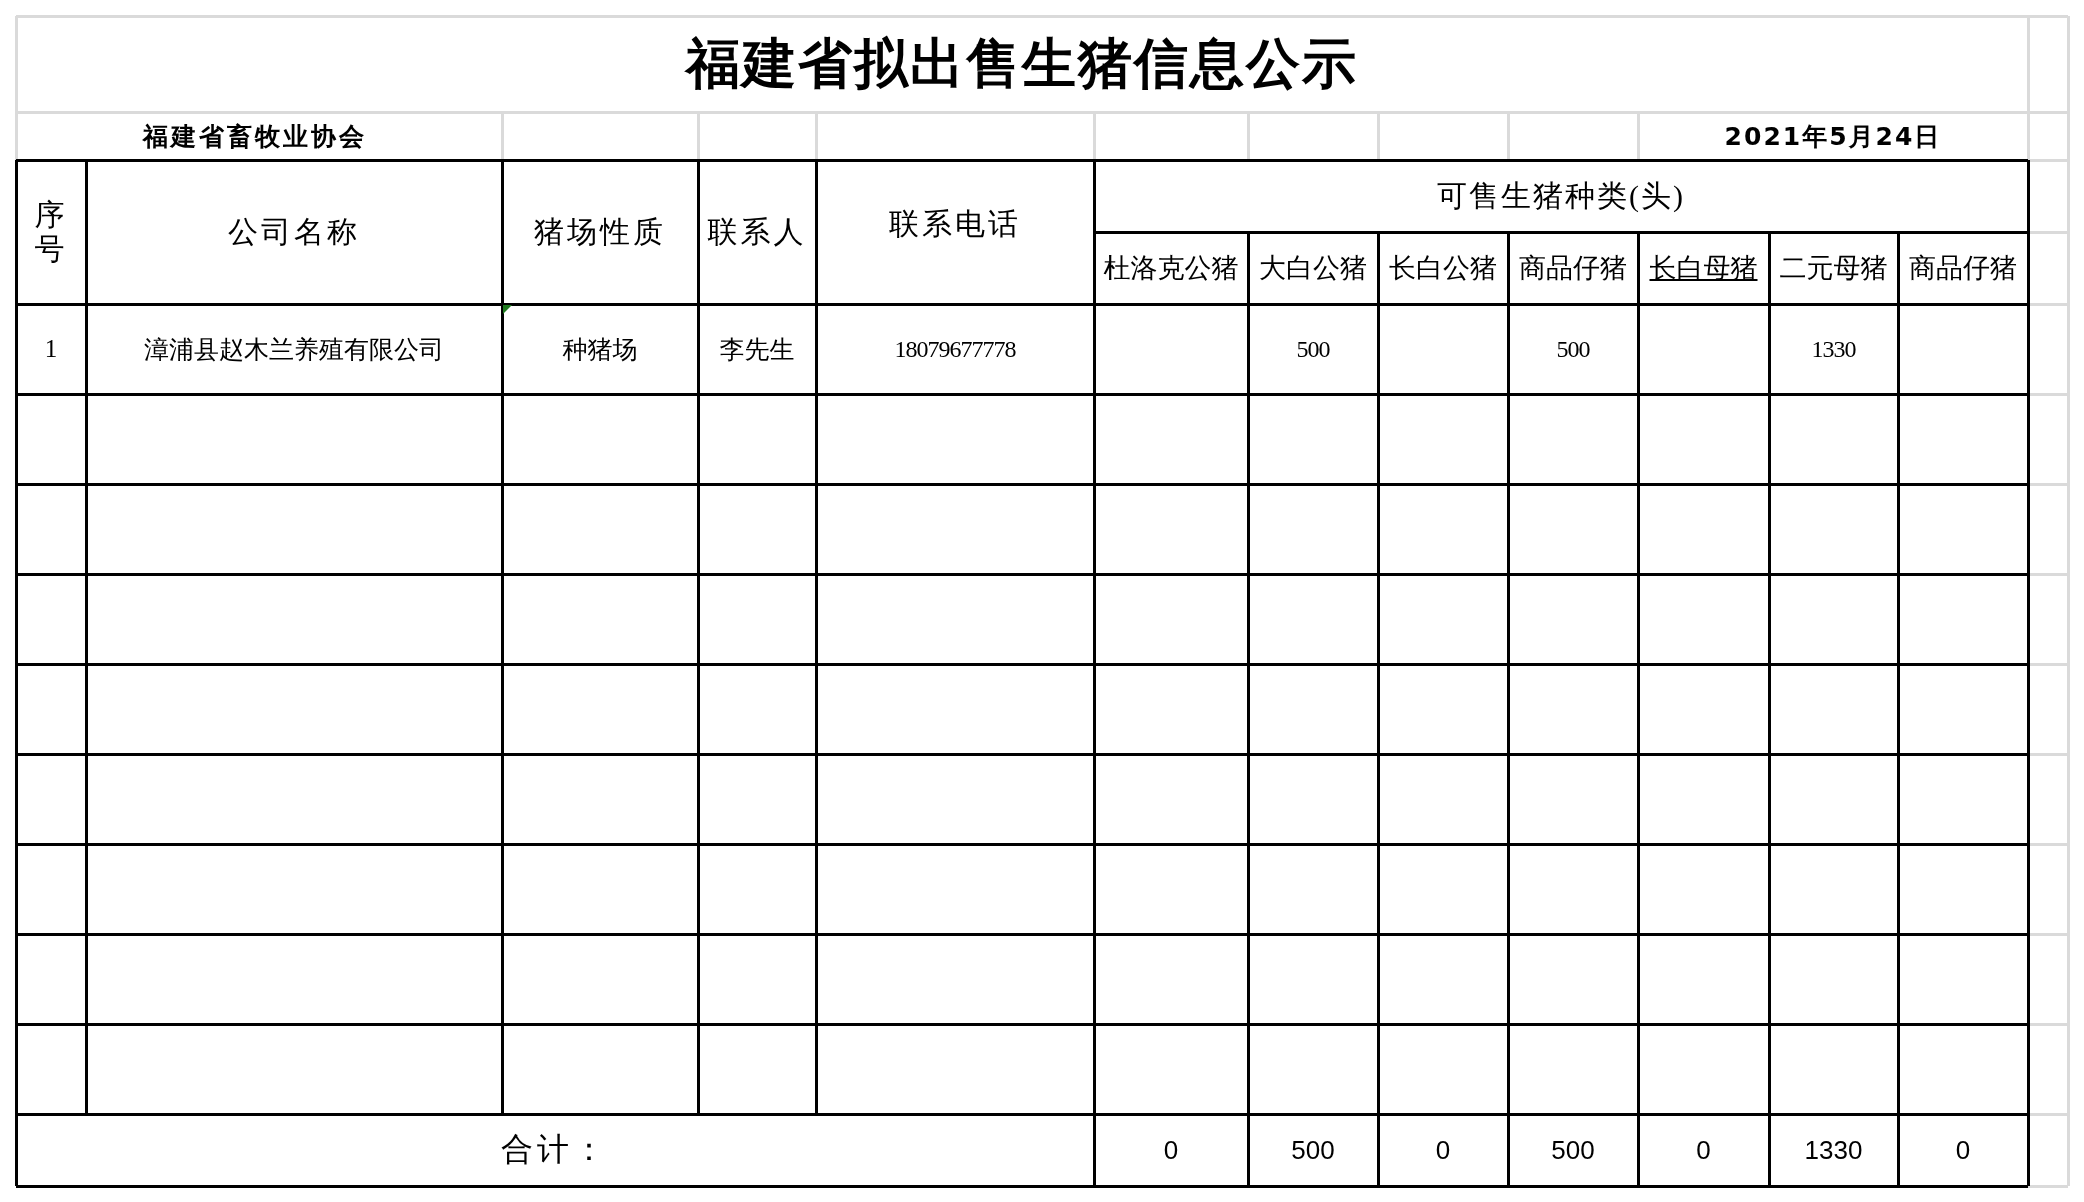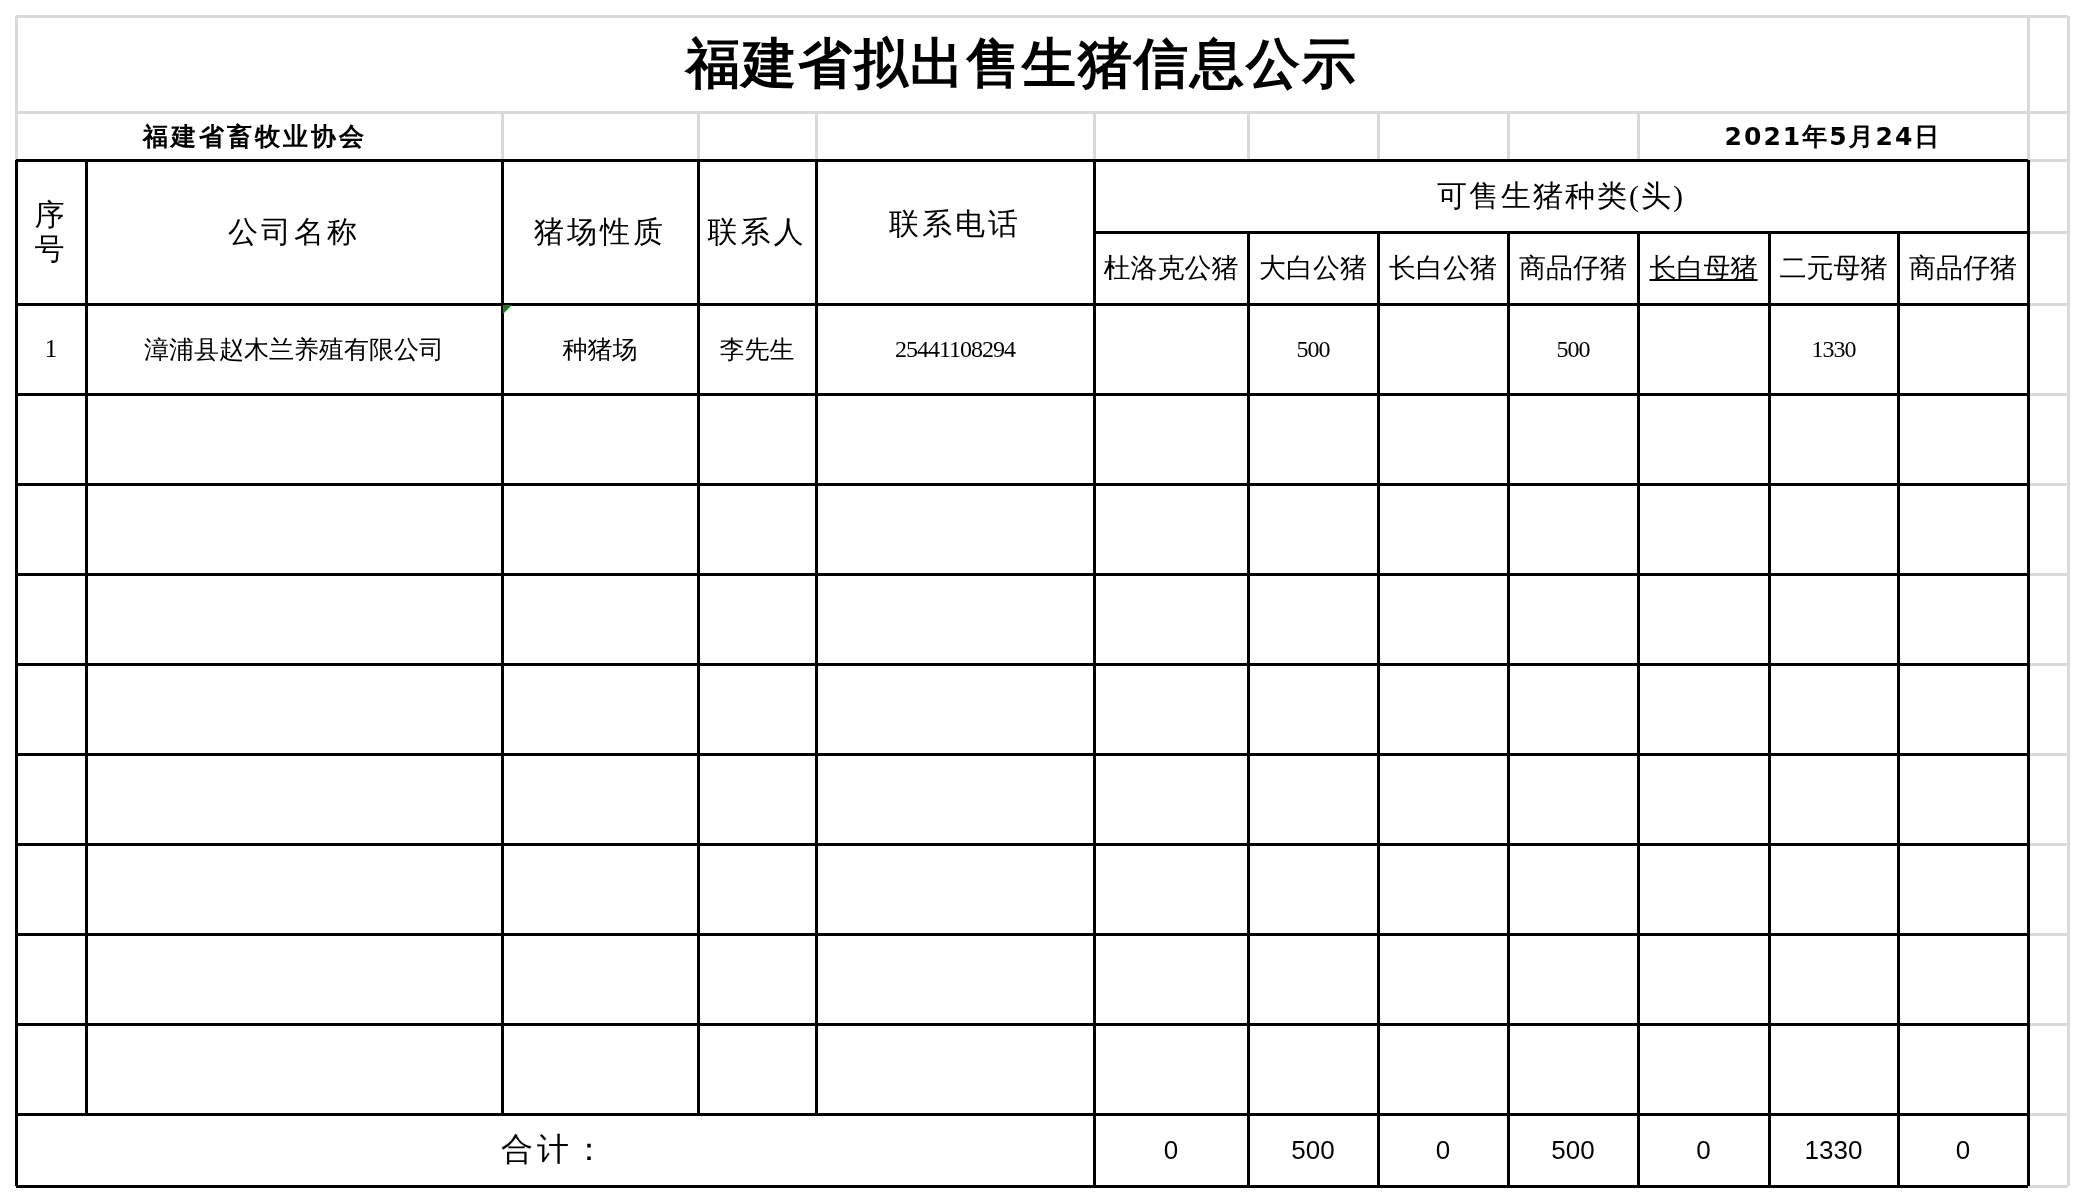--- a/index.html
+++ b/index.html
@@ -92,21 +92,21 @@
     <div class="cell hdr2" style="left: 1248px; top: 232px; width: 130px; height: 72px;">大白公猪</div>
     <div class="cell hdr2" style="left: 1378px; top: 232px; width: 130px; height: 72px;">长白公猪</div>
     <div class="cell hdr2" style="left: 1508px; top: 232px; width: 130px; height: 72px;">商品仔猪</div>
     <div class="cell hdr2" style="left: 1638px; top: 232px; width: 131px; height: 72px; text-decoration: underline;">长白母猪</div>
     <div class="cell hdr2" style="left: 1769px; top: 232px; width: 129px; height: 72px;">二元母猪</div>
     <div class="cell hdr2" style="left: 1898px; top: 232px; width: 130px; height: 72px;">商品仔猪</div>
     <div class="cell dat" style="left: 16px; top: 304px; width: 70px; height: 90px;">1</div>
     <div class="cell dat" style="left: 86px; top: 304px; width: 416px; height: 90px;">漳浦县赵木兰养殖有限公司</div>
     <div class="cell dat" style="left: 502px; top: 304px; width: 196px; height: 90px;">种猪场</div>
     <div class="cell dat" style="left: 698px; top: 304px; width: 118px; height: 90px;">李先生</div>
-    <div class="cell num" style="left: 816px; top: 304px; width: 278px; height: 90px;">25441108294</div>
+    <div class="cell num" style="left: 816px; top: 304px; width: 278px; height: 90px;">18079677778</div>
     <div class="cell num" style="left: 1094px; top: 304px; width: 154px; height: 90px;"></div>
     <div class="cell num" style="left: 1248px; top: 304px; width: 130px; height: 90px;">500</div>
     <div class="cell num" style="left: 1378px; top: 304px; width: 130px; height: 90px;"></div>
     <div class="cell num" style="left: 1508px; top: 304px; width: 130px; height: 90px;">500</div>
     <div class="cell num" style="left: 1638px; top: 304px; width: 131px; height: 90px;"></div>
     <div class="cell num" style="left: 1769px; top: 304px; width: 129px; height: 90px;">1330</div>
     <div class="cell num" style="left: 1898px; top: 304px; width: 130px; height: 90px;"></div>
     <div class="cell dat" style="left: 16px; top: 394px; width: 70px; height: 90px;"></div>
     <div class="cell dat" style="left: 86px; top: 394px; width: 416px; height: 90px;"></div>
     <div class="cell dat" style="left: 502px; top: 394px; width: 196px; height: 90px;"></div>

